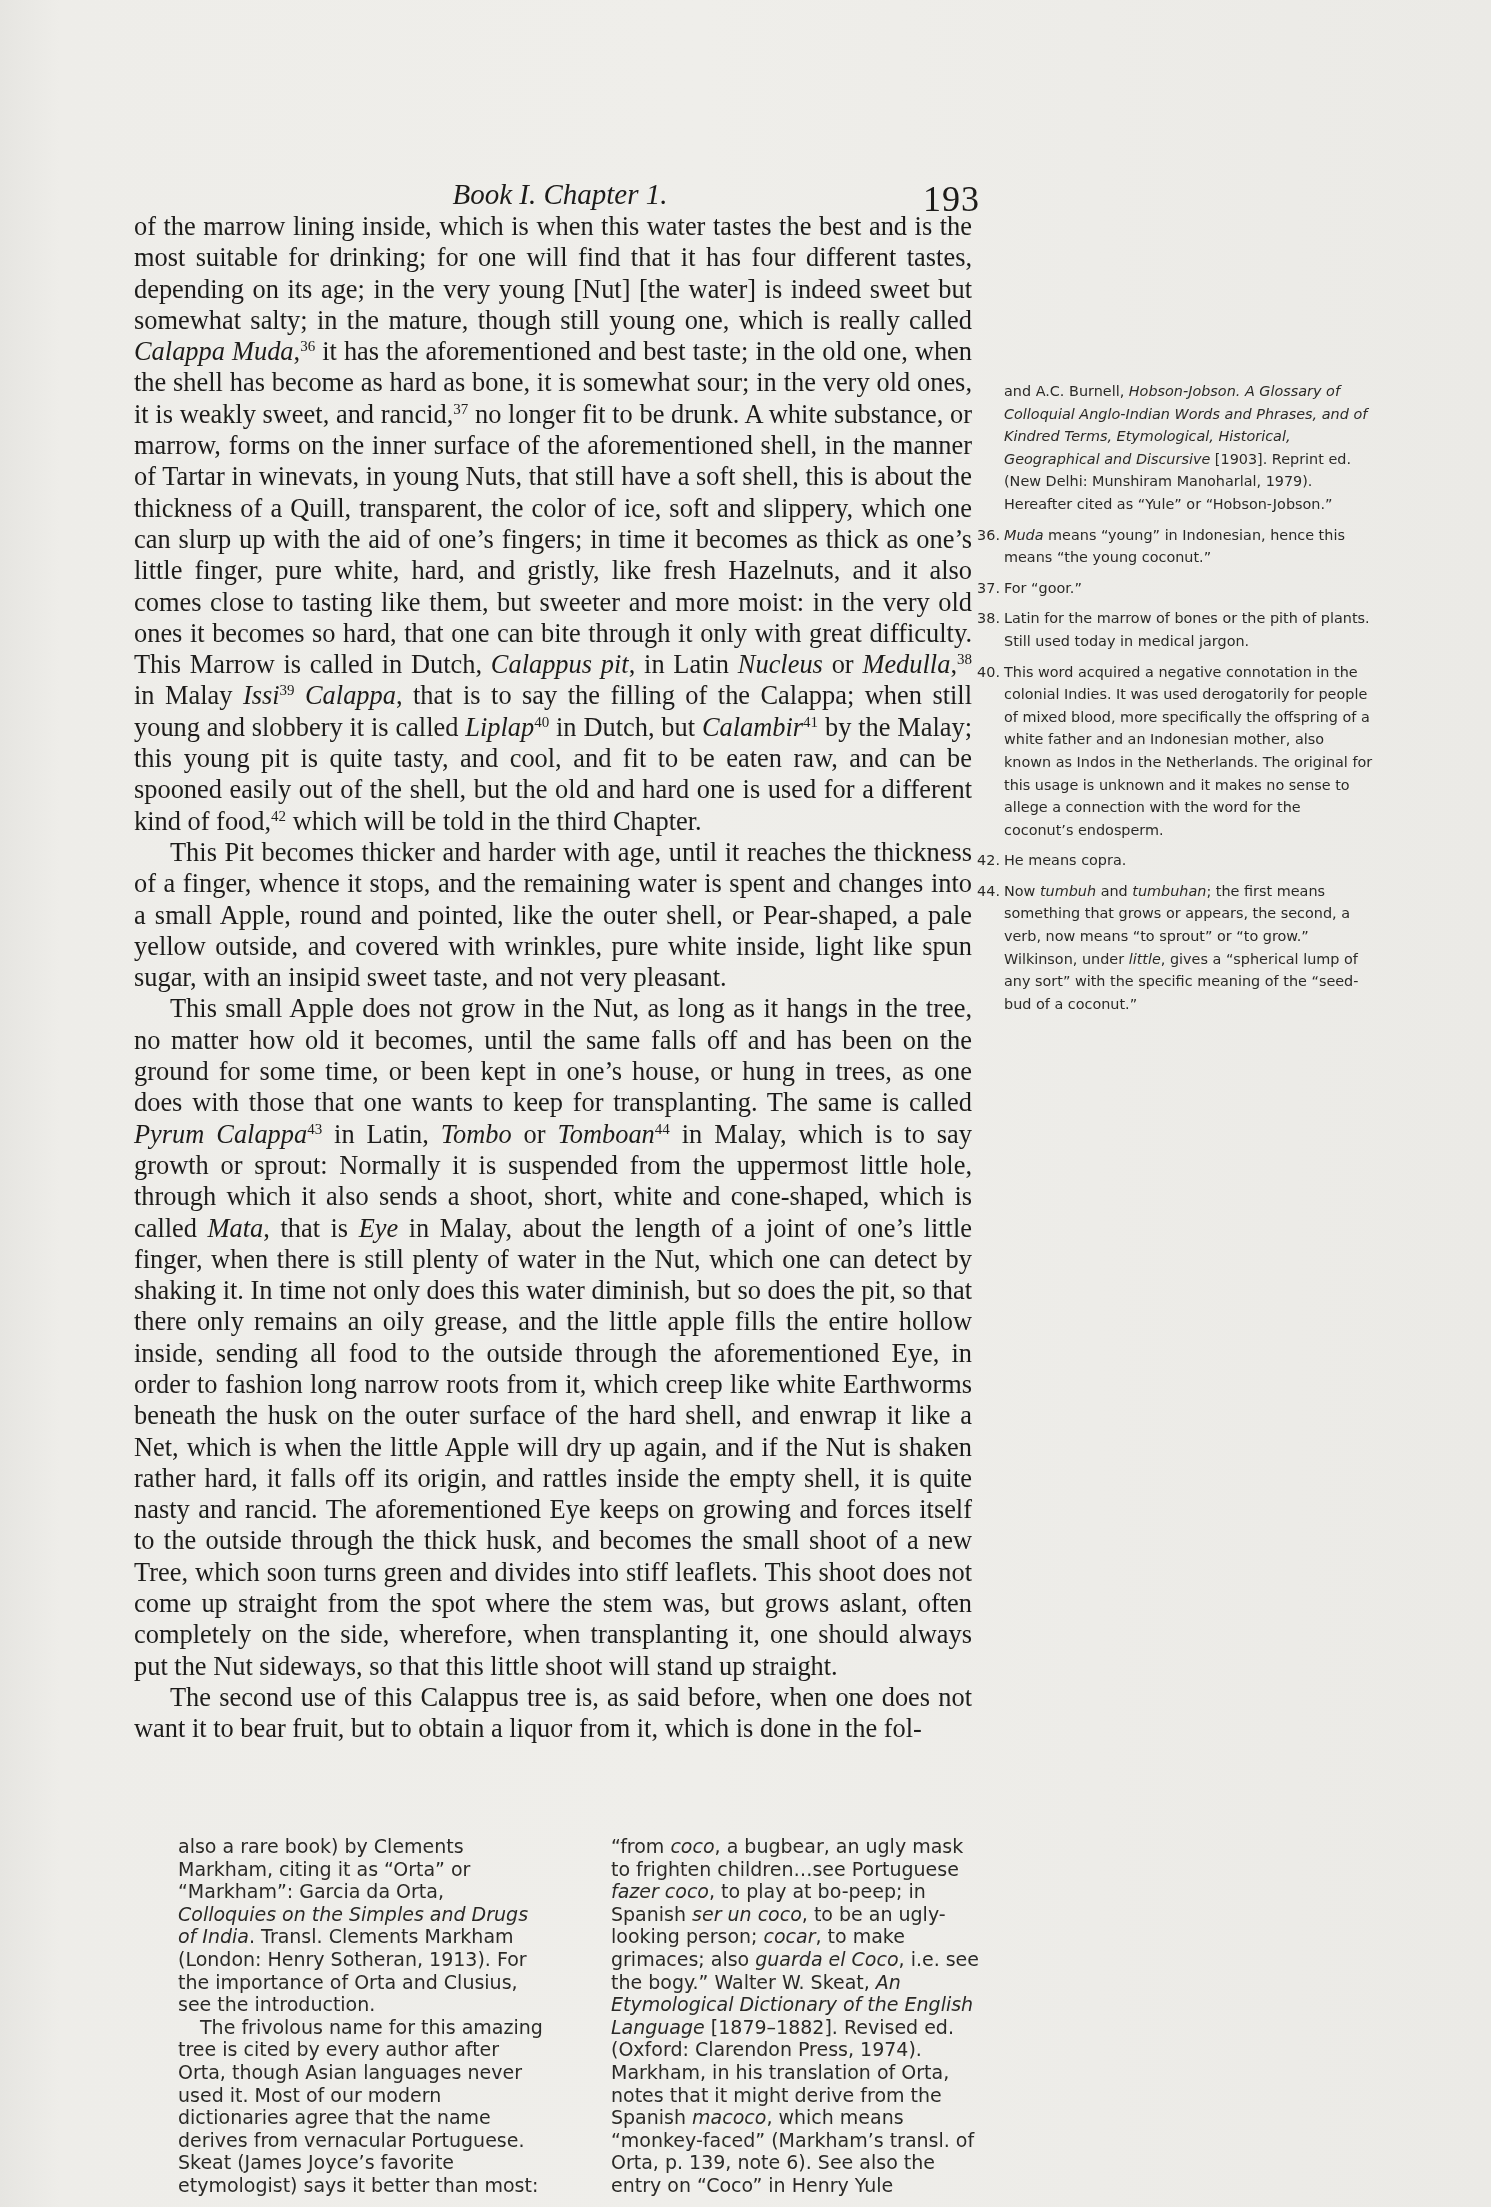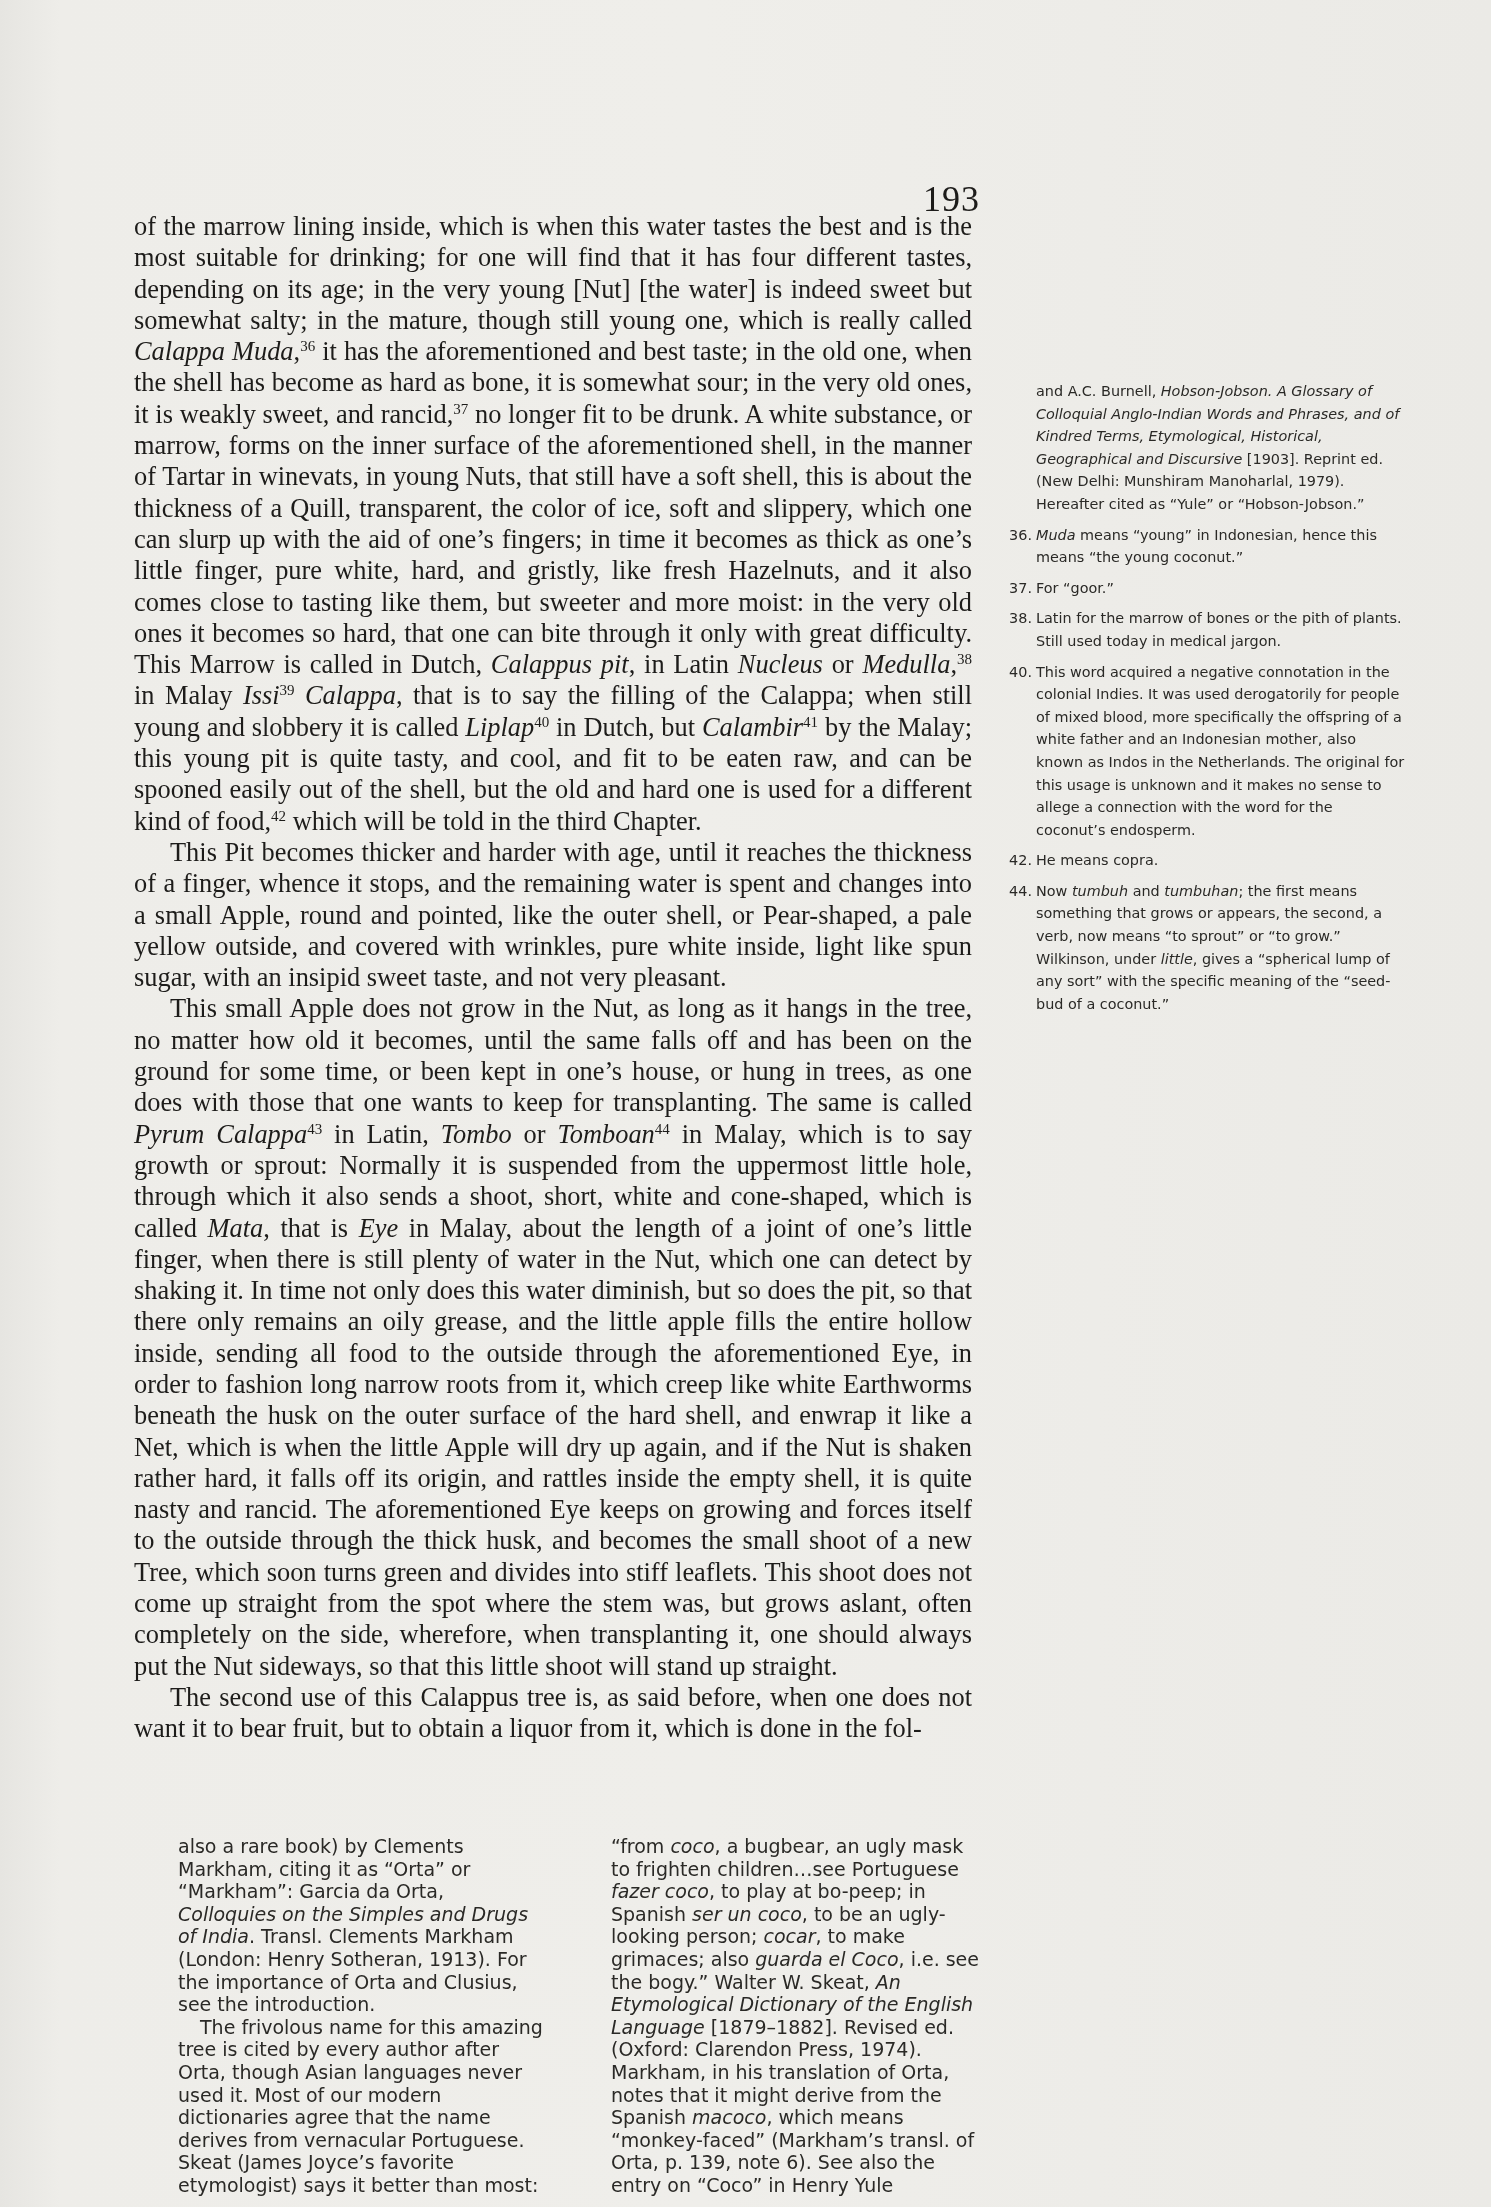--- a/index.html
+++ b/index.html
@@ -31,21 +31,21 @@
       font-family: "Liberation Serif", "DejaVu Serif", serif;
       font-size: 26.4px; line-height: 31.3px; text-align: justify;
       hyphens: manual;
     }
     .main-text p { margin: 0; }
     .main-text p.indent { text-indent: 36px; }
     .main-text sup { font-size: 15px; line-height: 0; vertical-align: 9px; }
     .main-text i { font-style: italic; }
 
     .side-notes {
-      position: absolute; left: 1014px; top: 380px; width: 392px;
+      position: absolute; left: 982px; top: 380px; width: 392px;
       font-family: "DejaVu Sans", "Liberation Sans", sans-serif;
       font-size: 14.4px; line-height: 22.6px; color: #2a2926;
     }
     .side-note { position: relative; padding-left: 22px; margin-bottom: 8px; }
     .side-note .num { position: absolute; left: -8px; top: 0; width: 26px; text-align: right; }
     .side-note.cont { padding-left: 22px; }
     .side-notes i { font-style: italic; }
 
     .footnotes {
       position: absolute; top: 1835px; font-family: "DejaVu Sans", "Liberation Sans", sans-serif;
@@ -56,20 +56,21 @@
     .footnotes p { margin: 0; }
     .footnotes p.indent { text-indent: 22px; }
     .footnotes i { }
   </style>
 </head>
 <body>
 
 <div class="page">
 
   <div class="running-header">
+    <div class="running-title">Book I. Chapter 1.</div>
     <div class="page-number">193</div>
   </div>
 
   <div class="main-text" id="main-text">
       <p><span>of the marrow lining inside, which is when this water tastes the best and is the most suitable for drinking; for one will find that it has four different tastes, depending on its age; in the very young [Nut] [the water] is indeed sweet but somewhat salty; in the mature, though still young one, which is really called </span><i>Calappa Muda</i><span>,</span><sup>36</sup><span> it has the aforementioned and best taste; in the old one, when the shell has become as hard as bone, it is somewhat sour; in the very old ones, it is weakly sweet, and rancid,</span><sup>37</sup><span> no longer fit to be drunk. A white substance, or marrow, forms on the inner surface of the aforementioned shell, in the manner of Tartar in winevats, in young Nuts, that still have a soft shell, this is about the thickness of a Quill, transparent, the color of ice, soft and slippery, which one can slurp up with the aid of one’s fingers; in time it becomes as thick as one’s little finger, pure white, hard, and gristly, like fresh Hazelnuts, and it also comes close to tasting like them, but sweeter and more moist: in the very old ones it becomes so hard, that one can bite through it only with great difficulty. This Marrow is called in Dutch, </span><i>Calappus pit</i><span>, in Latin </span><i>Nucleus</i><span> or </span><i>Medulla</i><span>,</span><sup>38</sup><span> in Malay </span><i>Issi</i><sup>39</sup><span> </span><i>Calappa</i><span>, that is to say the filling of the Calappa; when still young and slobbery it is called </span><i>Liplap</i><sup>40</sup><span> in Dutch, but </span><i>Calambir</i><sup>41</sup><span> by the Malay; this young pit is quite tasty, and cool, and fit to be eaten raw, and can be spooned easily out of the shell, but the old and hard one is used for a different kind of food,</span><sup>42</sup><span> which will be told in the third Chapter.</span></p>
       <p class="indent"><span>This Pit becomes thicker and harder with age, until it reaches the thickness of a finger, whence it stops, and the remaining water is spent and changes into a small Apple, round and pointed, like the outer shell, or Pear-shaped, a pale yellow outside, and covered with wrinkles, pure white inside, light like spun sugar, with an insipid sweet taste, and not very pleasant.</span></p>
       <p class="indent"><span>This small Apple does not grow in the Nut, as long as it hangs in the tree, no matter how old it becomes, until the same falls off and has been on the ground for some time, or been kept in one’s house, or hung in trees, as one does with those that one wants to keep for transplanting. The same is called </span><i>Pyrum Calappa</i><sup>43</sup><span> in Latin, </span><i>Tombo</i><span> or </span><i>Tomboan</i><sup>44</sup><span> in Malay, which is to say growth or sprout: Normally it is suspended from the uppermost little hole, through which it also sends a shoot, short, white and cone-shaped, which is called </span><i>Mata</i><span>, that is </span><i>Eye</i><span> in Malay, about the length of a joint of one’s little finger, when there is still plenty of water in the Nut, which one can detect by shaking it. In time not only does this water diminish, but so does the pit, so that there only remains an oily grease, and the little apple fills the entire hollow inside, sending all food to the outside through the aforementioned Eye, in order to fashion long narrow roots from it, which creep like white Earthworms beneath the husk on the outer surface of the hard shell, and enwrap it like a Net, which is when the little Apple will dry up again, and if the Nut is shaken rather hard, it falls off its origin, and rattles inside the empty shell, it is quite nasty and rancid. The aforementioned Eye keeps on growing and forces itself to the outside through the thick husk, and becomes the small shoot of a new Tree, which soon turns green and divides into stiff leaflets. This shoot does not come up straight from the spot where the stem was, but grows aslant, often completely on the side, wherefore, when trans­planting it, one should always put the Nut sideways, so that this little shoot will stand up straight.</span></p>
       <p class="indent"><span>The second use of this Calappus tree is, as said before, when one does not want it to bear fruit, but to obtain a liquor from it, which is done in the fol-</span></p>
     </div>
 

